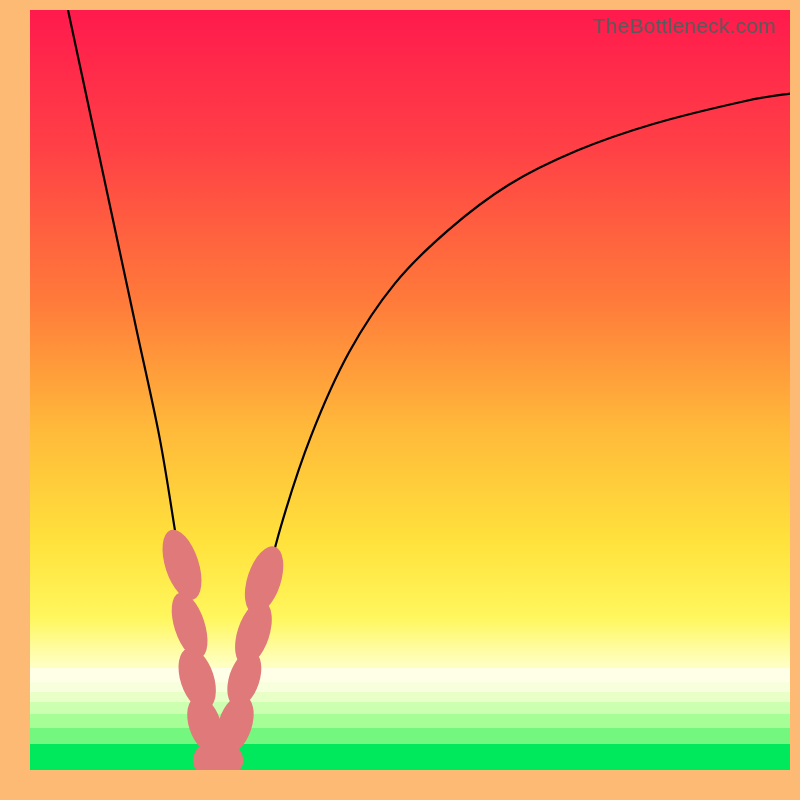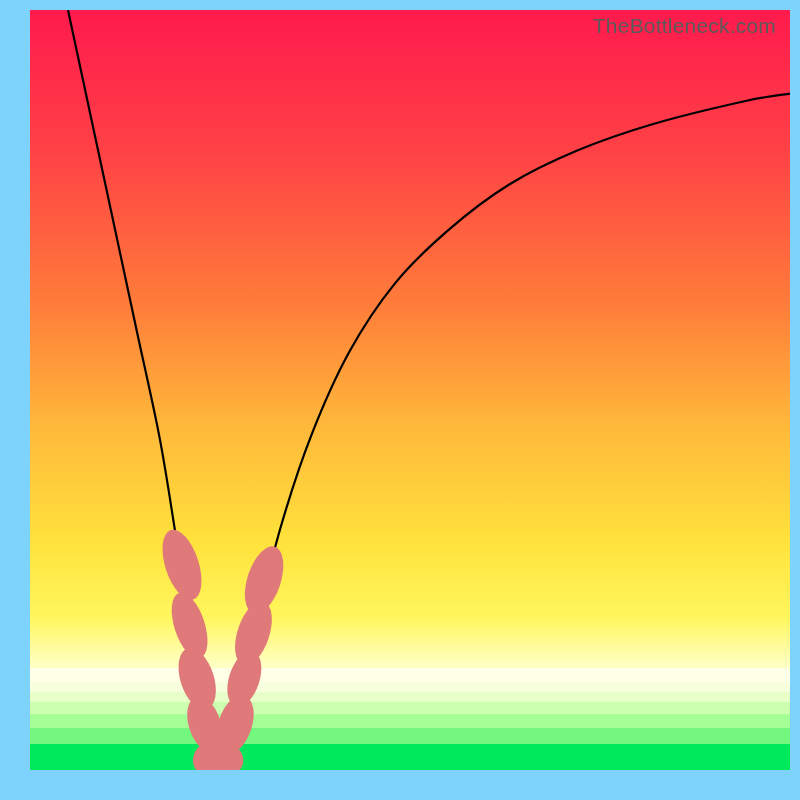--- a/index.html
+++ b/index.html
@@ -6,21 +6,21 @@
     margin: 0;
     padding: 0;
     width: 800px;
     height: 800px;
     overflow: hidden;
     font-family: Arial, Helvetica, sans-serif;
   }
   .frame {
     width: 800px;
     height: 800px;
-    background: #7dd3fc;
+    background: #fdba74;
     position: relative;
   }
   .plot-area {
     position: absolute;
     left: 30px;
     top: 10px;
     width: 760px;
     height: 760px;
     overflow: hidden;
   }

